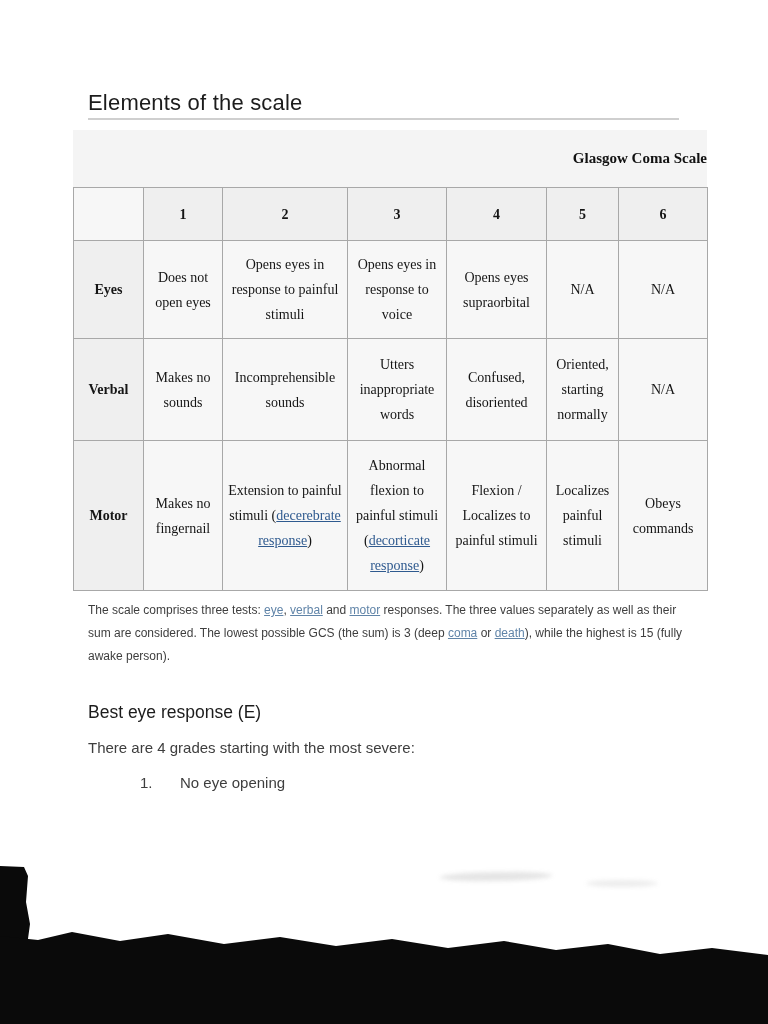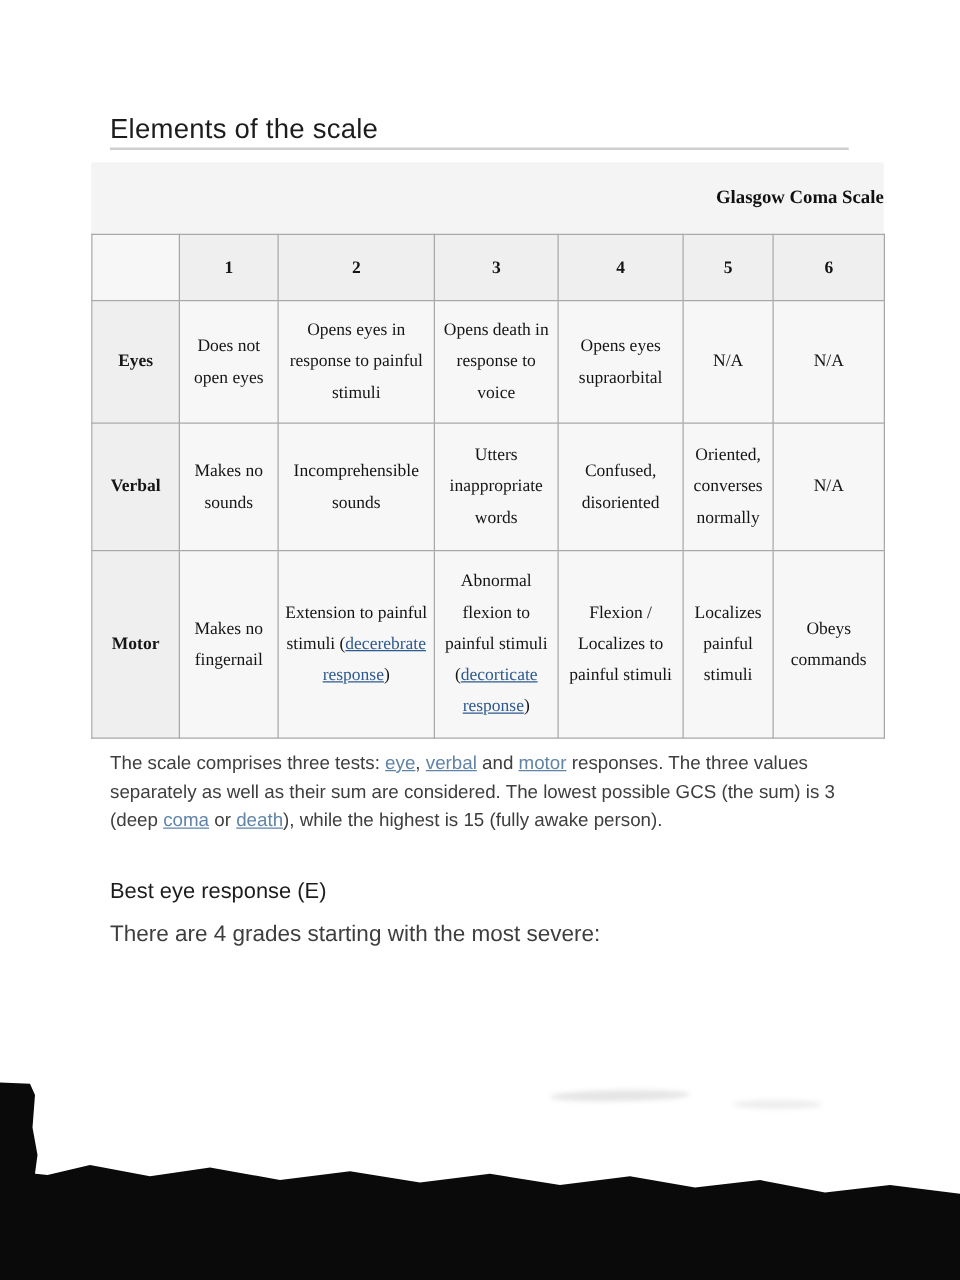--- a/index.html
+++ b/index.html
@@ -38,30 +38,30 @@
   .gcs td{background:var(--td-bg);}
   .gcs th.corner{background:var(--td-bg);}
   .gcs tr.hdr{height:53px;}
   .gcs tr.r-eyes{height:98px;}
   .gcs tr.r-verbal{height:102px;}
   .gcs tr.r-motor{height:150px;}
   .gcs a{color:var(--table-link); text-decoration:underline;}
   
   .summary{
     position:absolute; left:88px; top:599px; width:600px; margin:0;
-    font-size:15px; line-height:23px; color:#3e3e3e;
+    font-size:12px; line-height:23px; color:#3e3e3e;
   }
   .summary a{color:var(--body-link); text-decoration:underline;}
   .sec-heading{
     position:absolute; left:88px; top:702px; margin:0;
     font-size:17.5px; font-weight:normal; color:#1c1c1c;
   }
   .intro{
     position:absolute; left:88px; top:736px; width:600px; margin:0;
-    font-size:18px; line-height:23px; color:#3e3e3e;
+    font-size:15px; line-height:23px; color:#3e3e3e;
   }
   .olist{
     position:absolute; left:140px; top:772px; width:602px;
     font-size:15px; line-height:22.5px; color:#3e3e3e;
   }
   .olist .li{margin:0 0 5px 0;}
   .olist .num{display:inline-block; width:40px;}
   .olist .num.small{font-size:12.5px;}
   .olist a{color:var(--body-link); text-decoration:underline;}
   
@@ -97,52 +97,53 @@
         <th>2</th>
         <th>3</th>
         <th>4</th>
         <th>5</th>
         <th>6</th>
       </tr>
       <tr class="r-eyes">
         <th>Eyes</th>
         <td>Does not open eyes</td>
         <td>Opens eyes in response to painful stimuli</td>
-        <td>Opens death in response to voice</td>
+        <td>Opens eyes in response to voice</td>
         <td>Opens eyes supraorbital</td>
         <td>N/A</td>
         <td>N/A</td>
       </tr>
       <tr class="r-verbal">
         <th>Verbal</th>
         <td>Makes no sounds</td>
         <td>Incomprehensible sounds</td>
         <td>Utters inappropriate words</td>
         <td>Confused, disoriented</td>
-        <td>Oriented, converses normally</td>
+        <td>Oriented, starting normally</td>
         <td>N/A</td>
       </tr>
       <tr class="r-motor">
         <th>Motor</th>
         <td>Makes no fingernail</td>
         <td>Extension to painful stimuli (<a href="#">decerebrate response</a>)</td>
         <td>Abnormal flexion to painful stimuli (<a href="#">decorticate response</a>)</td>
         <td>Flexion / Localizes to painful stimuli</td>
         <td>Localizes painful stimuli</td>
         <td>Obeys commands</td>
       </tr>
     </tbody>
   </table>
 
   <p class="summary">The scale comprises three tests: <a href="#">eye</a>, <a href="#">verbal</a> and <a href="#">motor</a> responses. The three values separately as well as their sum are considered. The lowest possible GCS (the sum) is 3 (deep <a href="#">coma</a> or <a href="#">death</a>), while the highest is 15 (fully awake person).</p>
 
   <h2 class="sec-heading">Best eye response (E)</h2>
   <p class="intro">There are 4 grades starting with the most severe:</p>
 
   <div class="olist">
+    <div class="li"><span class="num">1.</span><span class="li-body">No eye opening</span></div>
   </div>
 
   <div class="smudge s1"></div>
   <div class="smudge s2"></div>
 
   <svg class="tear" viewBox="0 0 768 162" preserveAspectRatio="none">
     <path d="M0 4 L24 5 L28 14 L26 40 L30 62 L27 84 L31 108 L28 132 L33 162 L0 162 Z" fill="#0a0a0a"></path>
     <path d="M0 74 L38 78 L72 70 L120 79 L168 72 L224 82 L280 75 L336 84 L392 77 L448 86 L504 79 L556 88 L608 82 L660 92 L712 86 L768 93 L768 162 L0 162 Z" fill="#0a0a0a"></path>
   </svg>
 

